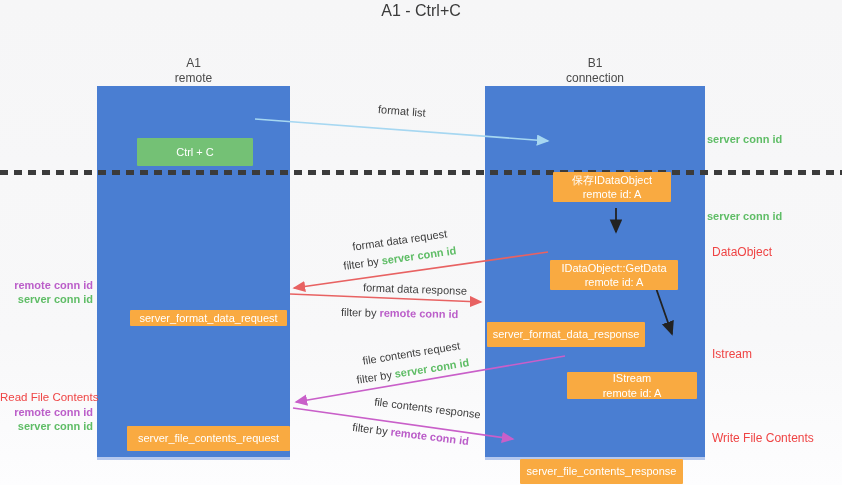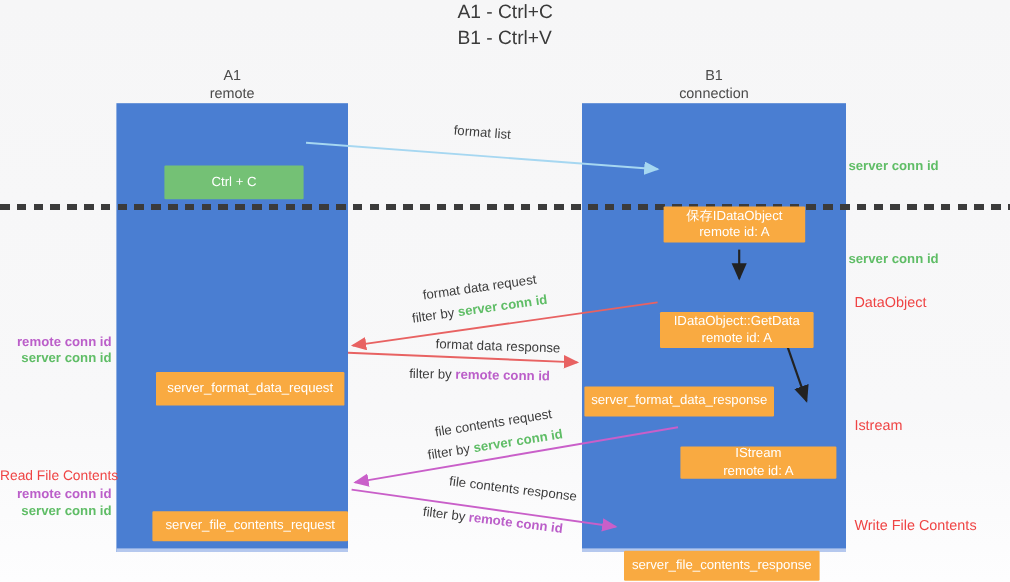--- a/index.html
+++ b/index.html
@@ -52,21 +52,20 @@
   svg.overlay{left:0;top:0;width:842px;height:485px;pointer-events:none;}
 </style>
 </head>
 <body>
 
 <div class="stage">
 
   <div class="abs title">
     <div class="inner">
       <div>A1 - Ctrl+C</div>
-      <div>B1 - Ctrl+V</div>
     </div>
   </div>
 
   <div class="abs col-header" style="left:97px;width:193px;">
     <div>A1</div>
     <div>remote</div>
   </div>
   <div class="abs col-header" style="left:485px;width:220px;">
     <div>B1</div>
     <div>connection</div>
@@ -109,21 +108,21 @@
     <div>保存IDataObject</div>
     <div>remote id: A</div>
   </div>
 
 
   <div class="abs node orange" style="left:550px;top:228px;width:128px;height:30px;">
     <div>IDataObject::GetData</div>
     <div>remote id: A</div>
   </div>
 
-  <div class="abs node orange" style="left:130px;top:278px;width:157px;height:28px;">
+  <div class="abs node orange" style="left:130px;top:278px;width:157px;height:16px;">
     <div>server_format_data_request</div>
   </div>
 
   <div class="abs node orange" style="left:487px;top:290px;width:158px;height:25px;">
     <div>server_format_data_response</div>
   </div>
 
   <div class="abs node orange" style="left:567px;top:340px;width:130px;height:27px;">
     <div>IStream</div>
     <div>remote id: A</div>

